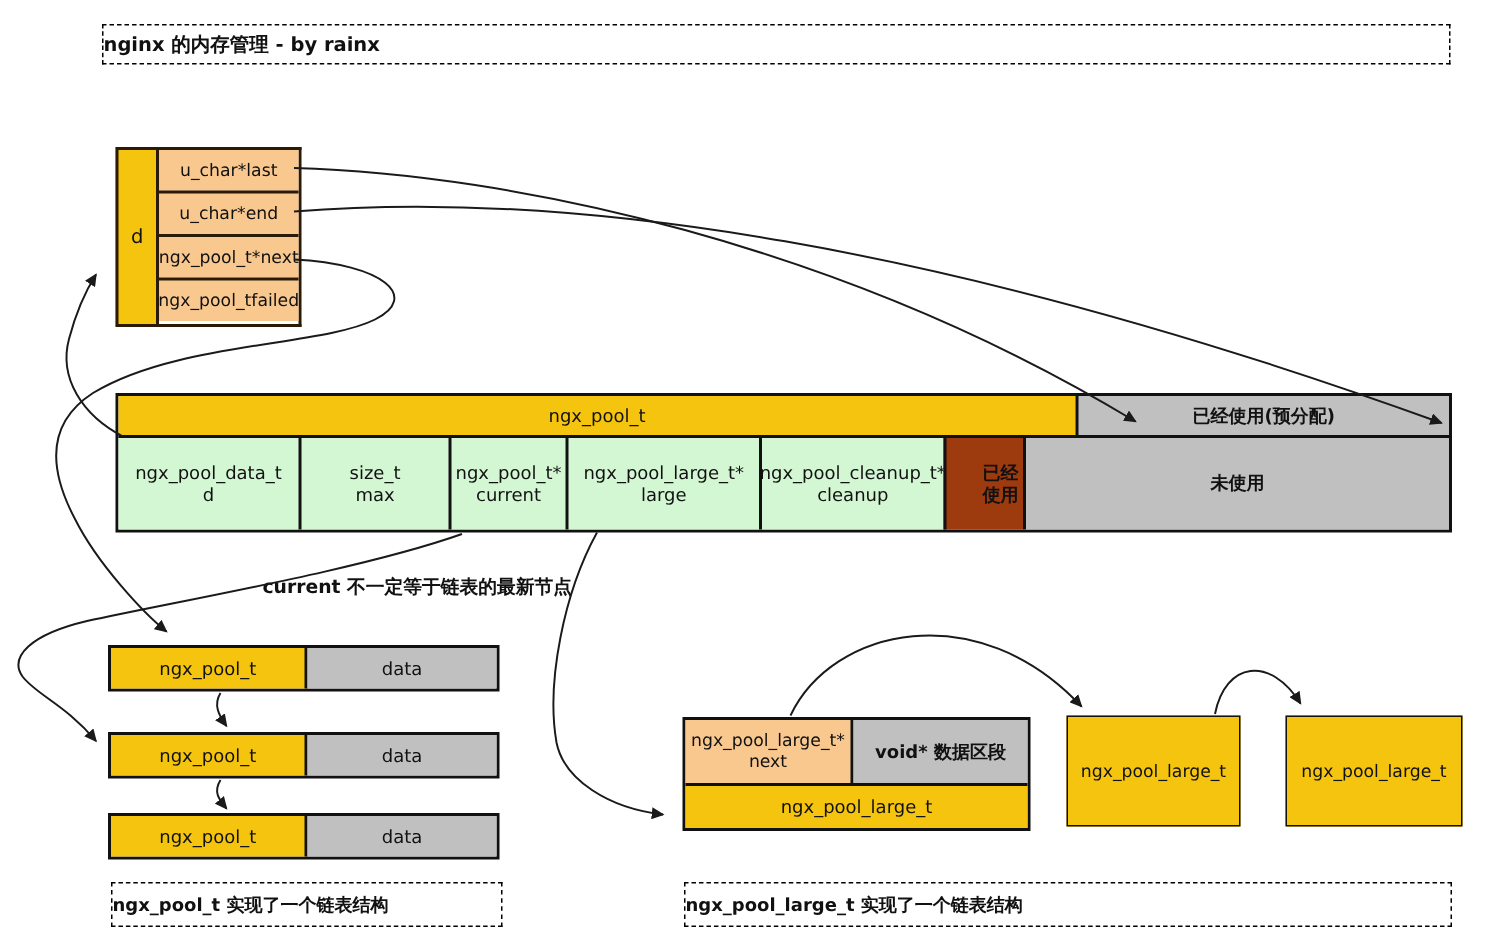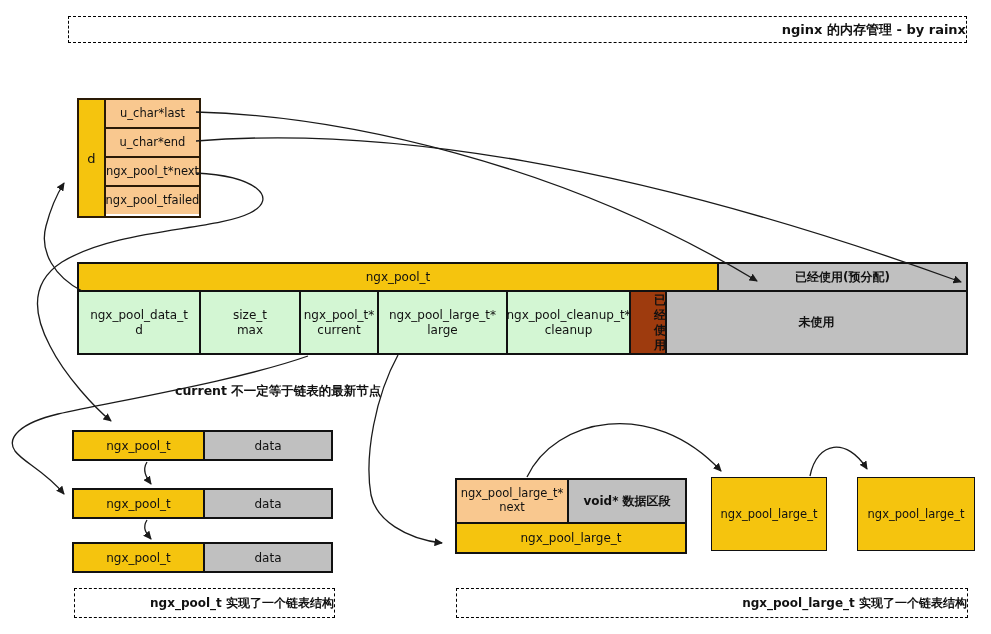--- a/index.html
+++ b/index.html
@@ -1,19 +1,19 @@
 <!DOCTYPE html>
 <html><head>
 <meta charset="utf-8">
 <style>
   html,body{margin:0;padding:0;background:#fff;}
   body{position:relative;width:991px;height:634px;overflow:hidden;
        font-family:"DejaVu Sans","Liberation Sans",sans-serif;color:#111;}
   .abs{position:absolute;box-sizing:border-box;}
-  .dashedbox{border:1px dashed #000;display:flex;align-items:center;justify-content:flex-end;
+  .dashedbox{border:1px dashed #000;display:flex;align-items:center;justify-content:flex-start;
              font-weight:bold;font-size:13px;background:#fff;}
   
   .dstruct{display:flex;}
   .dcol{width:25px;height:116px;background:#F5C40E;border:2px solid #2a1a06;
         display:flex;align-items:center;justify-content:center;font-size:13px;}
   .dfields{width:93px;border:2px solid #2a1a06;border-left:none;}
   .dfield{height:27px;background:#F9C88F;display:flex;flex-direction:row;
           align-items:center;justify-content:center;font-size:11.5px;line-height:1.15;}
   .dfield + .dfield{border-top:2px solid #2a1a06;}
   
@@ -91,21 +91,21 @@
       <span>current</span>
     </div>
     <div class="pcell" style="width:129px;">
       <span>ngx_pool_large_t*</span>
       <span>large</span>
     </div>
     <div class="pcell" style="width:123px;">
       <span>ngx_pool_cleanup_t*</span>
       <span>cleanup</span>
     </div>
-    <div class="pcell" style="width:36px;background:#9E3B0E;font-weight:bold;padding-left:24px;">
+    <div class="pcell" style="width:53px;background:#9E3B0E;font-weight:bold;padding-left:24px;">
       <span>已经使用</span>
     </div>
     <div class="pcell" style="flex:1;background:#C0C0C0;font-weight:bold;">
       <span>未使用</span>
     </div>
   </div>
 </div>
 
 <div class="abs note" style="left:175px;top:383px;">current 不一定等于链表的最新节点</div>
 

